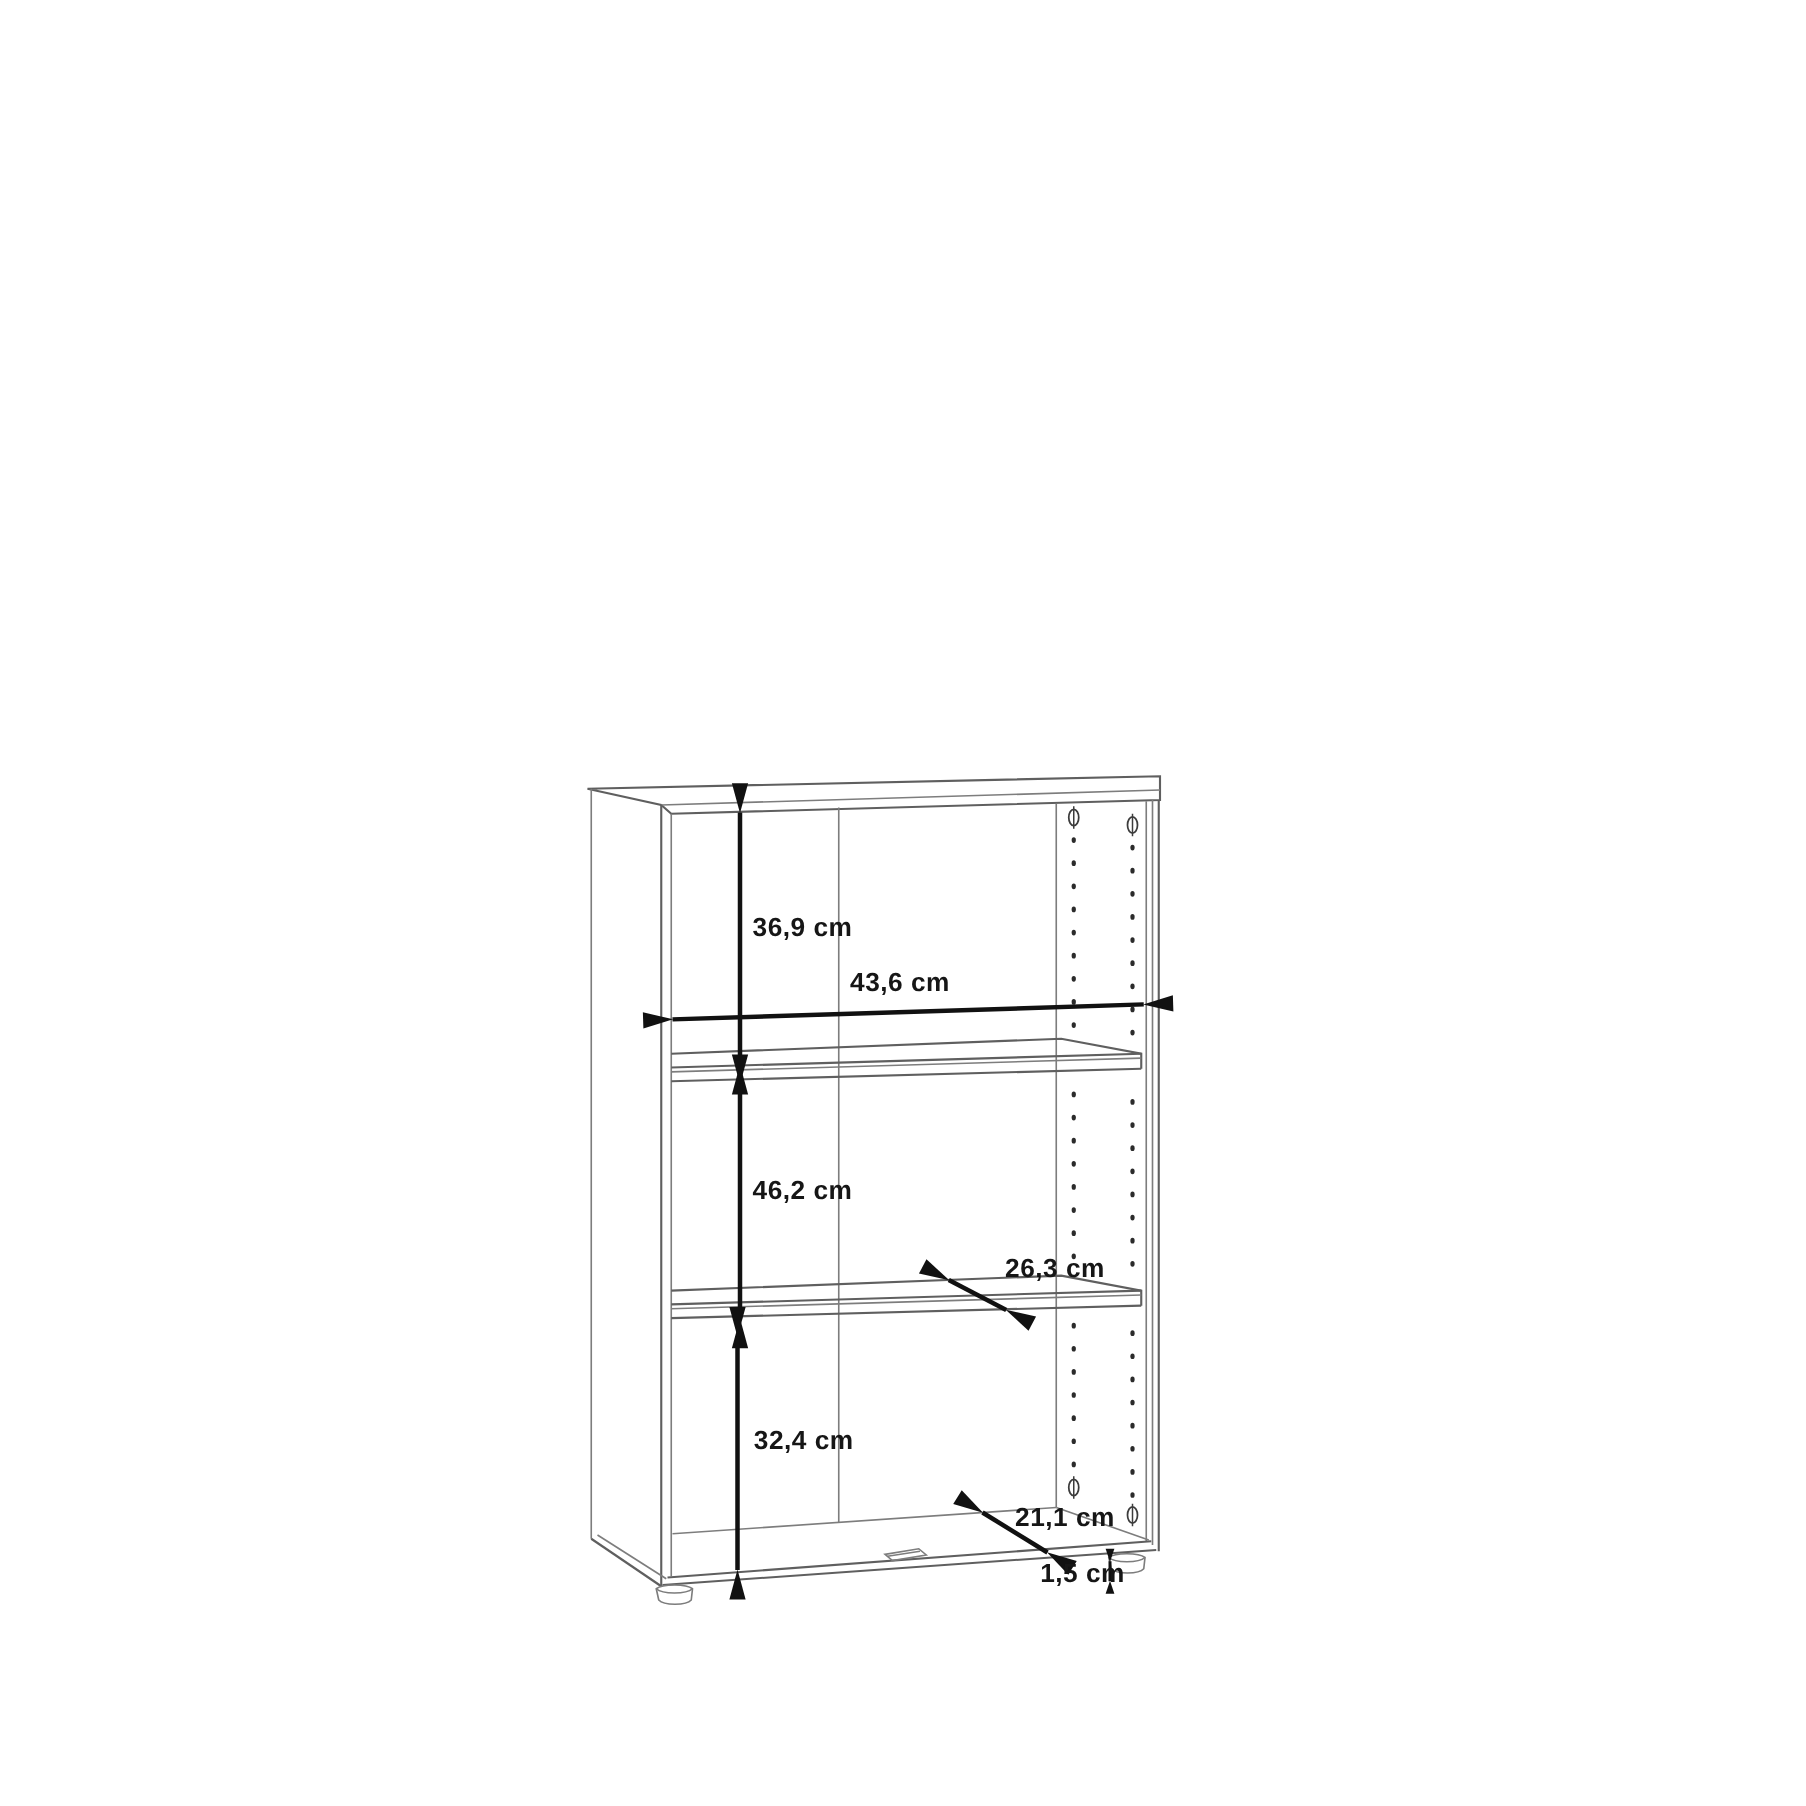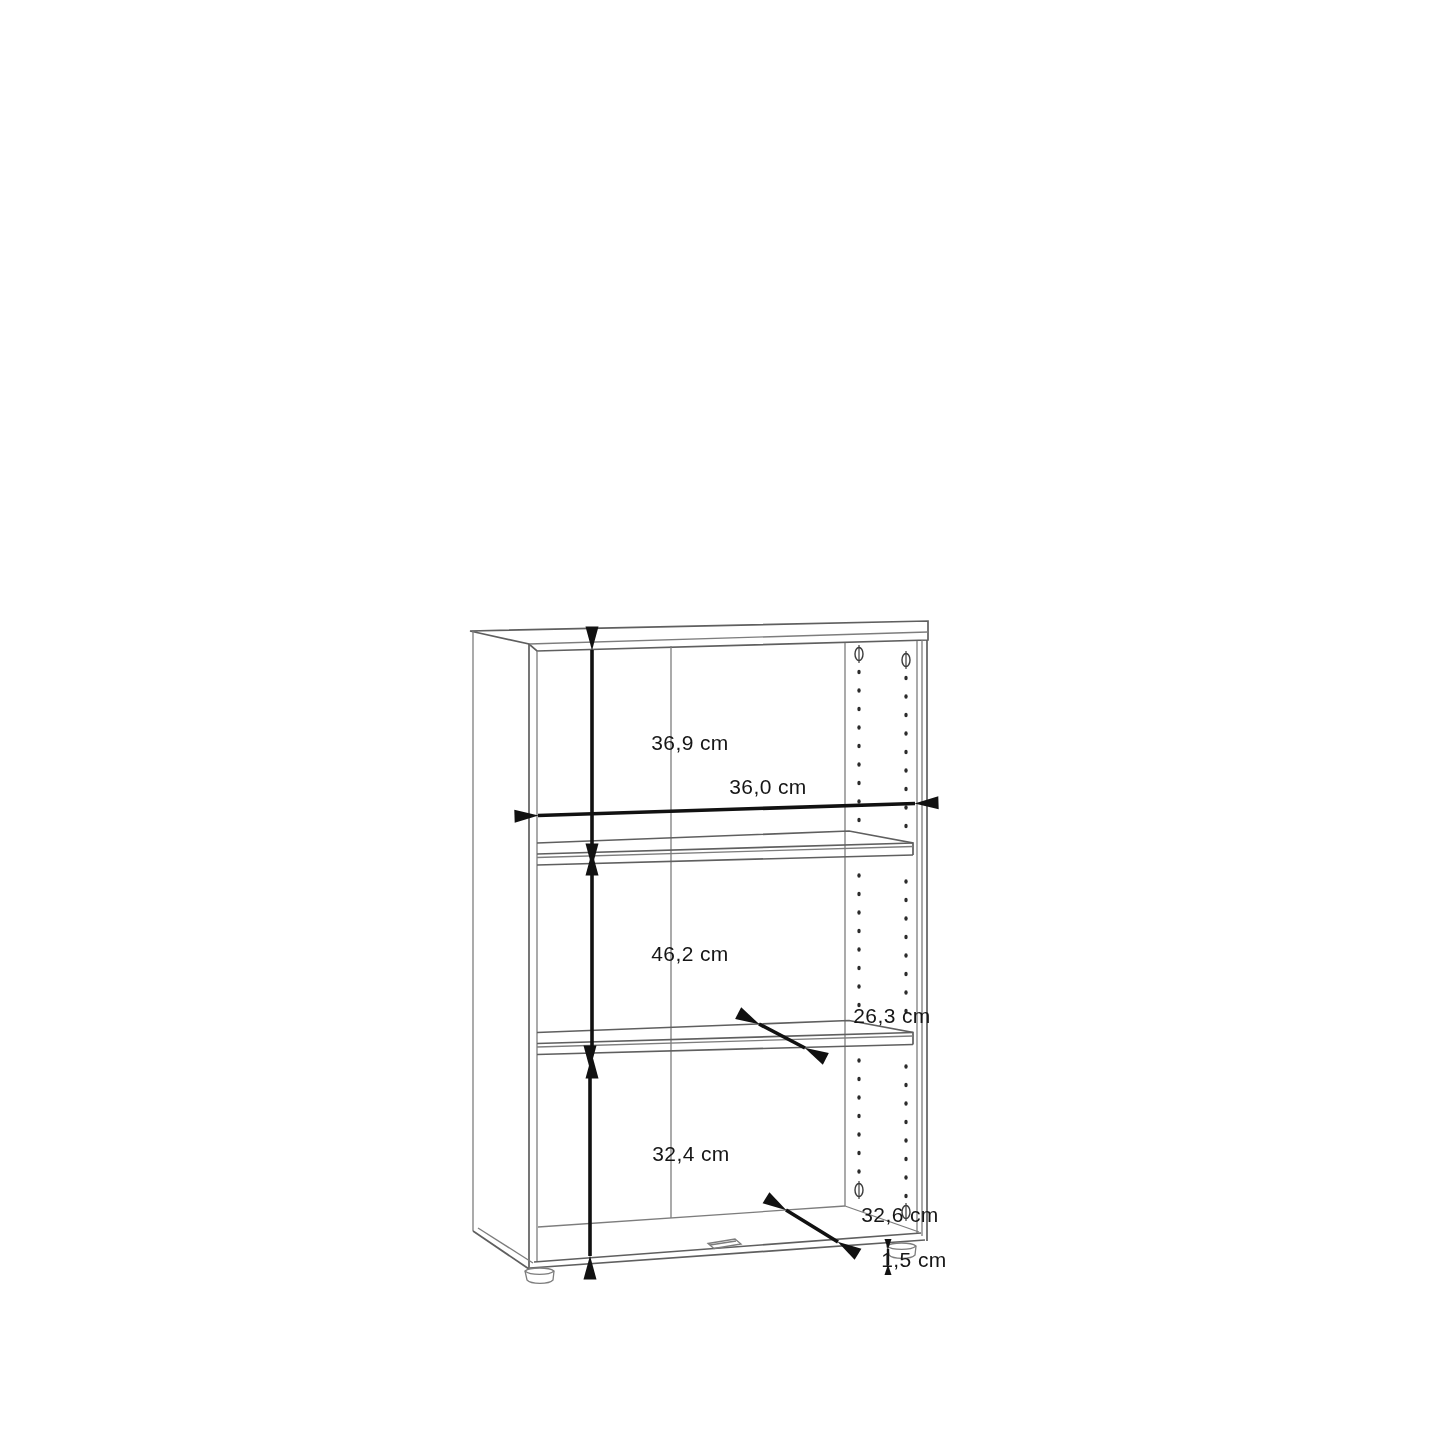--- a/index.html
+++ b/index.html
@@ -4,24 +4,23 @@
 <style>
   html,body{margin:0;padding:0}
   body{
     width:1445px;height:1445px;background:#ffffff;
     font-family:"Liberation Sans", sans-serif;
   }
   .canvas{position:relative;width:1445px;height:1445px;background:#ffffff;overflow:hidden}
   .canvas svg{position:absolute;left:0;top:0}
   .lbl{
     position:absolute;transform:translate(-50%,-50%);
-    font-weight:400;font-size:21px;line-height:1;letter-spacing:.4px;
+    font-weight:700;font-size:21px;line-height:1;letter-spacing:.4px;
     color:var(--label-color,#161616);white-space:nowrap;
     background:transparent;
-    margin-left:48px;
   }
   .thin{stroke:var(--line-thin,#7d7d7d);stroke-width:1.3;fill:none}
   .med{stroke:var(--line-strong,#5f5f5f);stroke-width:1.7;fill:none}
   .dim{stroke:var(--dim-color,#111111);stroke-width:3.6;fill:none}
   .dimsm{stroke:var(--dim-color,#111111);stroke-width:2.4;fill:none}
 </style>
 </head>
 <body>
 
 <div class="canvas">
@@ -178,19 +177,19 @@
       <g>
         <line class="dim" x1="786" y1="1210" x2="838" y2="1242" marker-start="url(#ah)" marker-end="url(#ah)"></line>
       </g>
       <g>
         <line class="dimsm" x1="888" y1="1249" x2="888" y2="1265" marker-start="url(#ahs)" marker-end="url(#ahs)"></line>
       </g>
     </g>
   </svg>
 
   <div class="lbl" style="left:642px;top:742px">36,9 cm</div>
-  <div class="lbl" style="left:720px;top:786px">36,0 cm</div>
+  <div class="lbl" style="left:720px;top:786px">43,6 cm</div>
   <div class="lbl" style="left:642px;top:953px">46,2 cm</div>
   <div class="lbl" style="left:844px;top:1015px">26,3 cm</div>
   <div class="lbl" style="left:643px;top:1153px">32,4 cm</div>
-  <div class="lbl" style="left:852px;top:1214px">32,6 cm</div>
+  <div class="lbl" style="left:852px;top:1214px">21,1 cm</div>
   <div class="lbl" style="left:866px;top:1259px">1,5 cm</div>
 </div>
 
 </body></html>

